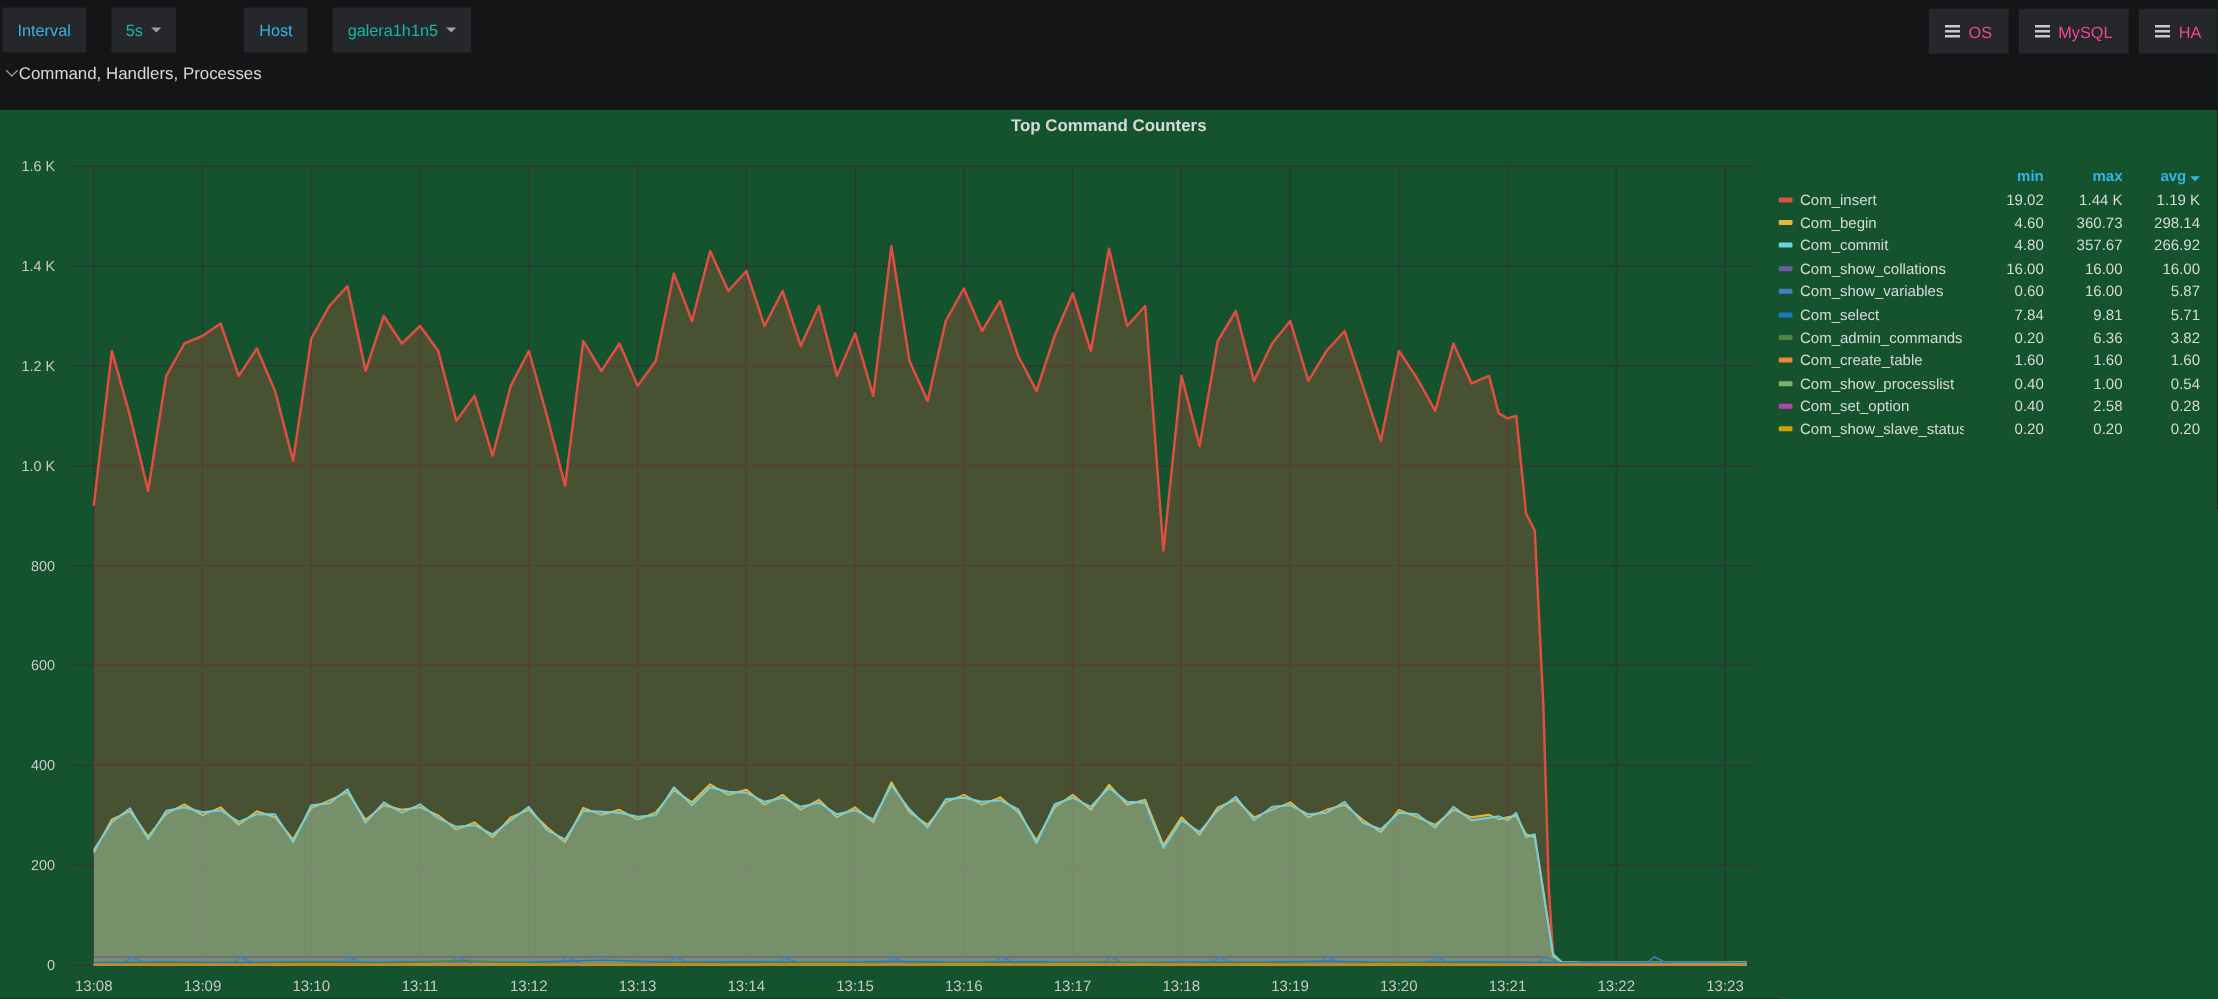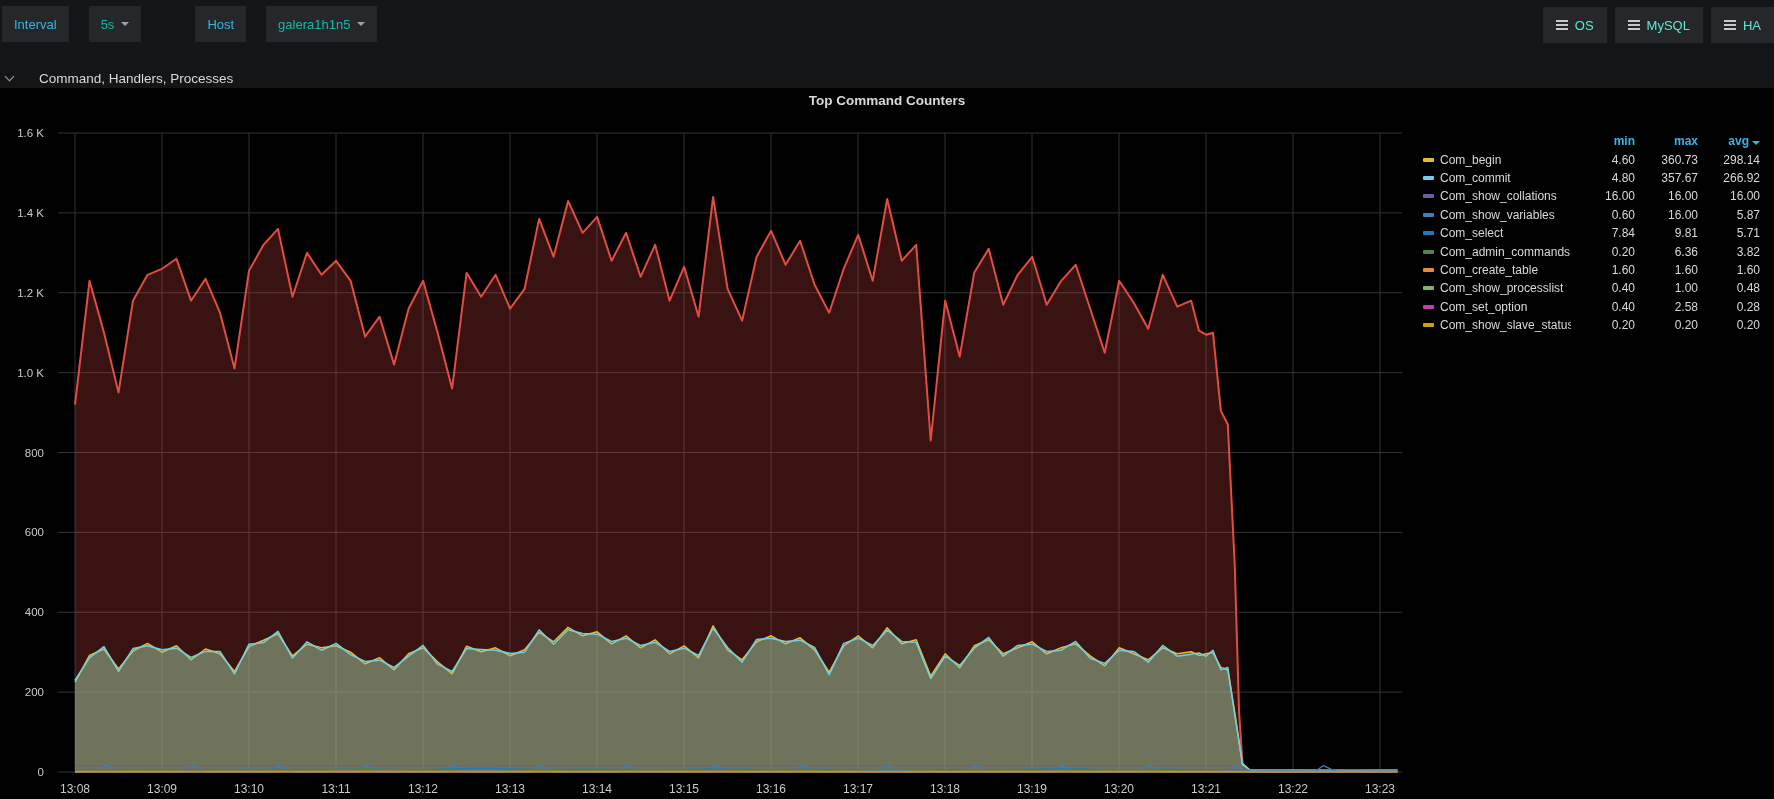--- a/index.html
+++ b/index.html
@@ -9,30 +9,30 @@
 
   
   .toolbar { position:absolute; left:0; top:0; width:1774px; height:48px; display:flex; align-items:center; }
   .tb-left { display:flex; align-items:center; gap:20px; padding-left:2px; }
   .tb-right { position:absolute; right:0; top:7px; display:flex; gap:8px; }
   .var-block { height:36px; display:flex; align-items:center; padding:0 12px; background:#26272b; font-size:13px; }
   .var-label { color:#33b5e5; }
   .var-value { color:#14b8a6; cursor:pointer; }
   .gap { width:14px; }
   .caret { display:inline-block; width:0; height:0; border-left:4px solid transparent; border-right:4px solid transparent; border-top:4px solid #9fa2a5; margin-left:7px; }
-  .menu-btn { height:36px; display:flex; align-items:center; gap:7px; padding:0 13px; background:#26272b; font-size:13px; color:#5eead4; cursor:pointer; }
+  .menu-btn { height:36px; display:flex; align-items:center; gap:7px; padding:0 13px; background:#26272b; font-size:13px; color:#ec4899; cursor:pointer; }
   .burger { width:12px; height:10px; border-top:2px solid #c7c8c9; border-bottom:2px solid #c7c8c9; position:relative; }
   .burger::after { content:""; position:absolute; left:0; right:0; top:2px; height:2px; background:#c7c8c9; }
 
   
-  .section-header { position:absolute; left:0; top:64px; height:28px; display:flex; align-items:center; gap:26px; padding-left:6px; cursor:pointer; font-size:13.5px; color:#d8d9da; }
+  .section-header { position:absolute; left:0; top:44px; height:28px; display:flex; align-items:center; gap:2px; padding-left:6px; cursor:pointer; font-size:13.5px; color:#d8d9da; }
   .chev { display:inline-block; width:7px; height:7px; border-right:1.5px solid #9fa2a5; border-bottom:1.5px solid #9fa2a5; transform:rotate(45deg); margin-top:-4px; }
 
   
-  .panel { position:absolute; left:0; top:88px; width:1774px; height:711px; background:#000000; }
+  .panel { position:absolute; left:0; top:88px; width:1774px; height:711px; background:#14532d; }
   .panel-title { position:absolute; left:0; top:5px; width:100%; text-align:center; font-size:13.5px; font-weight:bold; color:#d8d9da; cursor:pointer; }
   svg.chart { position:absolute; left:0; top:-88px; width:1774px; height:799px; }
 
   
   .legend { position:absolute; left:1420px; top:44px; width:340px; font-size:12px; }
   .lg-row { display:flex; align-items:center; height:18.4px; padding-left:3px; cursor:pointer; }
   .lg-swatch { width:11px; height:4px; border-radius:1px; margin-right:6px; flex:0 0 auto; cursor:pointer; }
   .lg-name { width:131px; white-space:nowrap; overflow:hidden; color:#d8d9da; }
   .lg-val { width:64px; text-align:right; color:#d8d9da; }
   .lg-val.max { width:63px; } .lg-val.avg { width:62px; }
@@ -156,20 +156,27 @@
       </svg>
     <div class="legend">
       <div class="lg-head">
         <span class="spacer"></span>
         <span class="h">min</span>
         <span class="h max">max</span>
         <span class="h avg"><span>avg</span><span class="sort-caret"></span></span>
       </div>
       <div id="legend-rows">
           <div class="lg-row">
+            <span class="lg-swatch" style="background: rgb(226, 77, 66);"></span>
+            <span class="lg-name">Com_insert</span>
+            <span class="lg-val">19.02</span>
+            <span class="lg-val max">1.44 K</span>
+            <span class="lg-val avg">1.19 K</span>
+          </div>
+          <div class="lg-row">
             <span class="lg-swatch" style="background: rgb(234, 184, 57);"></span>
             <span class="lg-name">Com_begin</span>
             <span class="lg-val">4.60</span>
             <span class="lg-val max">360.73</span>
             <span class="lg-val avg">298.14</span>
           </div>
           <div class="lg-row">
             <span class="lg-swatch" style="background: rgb(110, 208, 224);"></span>
             <span class="lg-name">Com_commit</span>
             <span class="lg-val">4.80</span>
@@ -209,21 +216,21 @@
             <span class="lg-name">Com_create_table</span>
             <span class="lg-val">1.60</span>
             <span class="lg-val max">1.60</span>
             <span class="lg-val avg">1.60</span>
           </div>
           <div class="lg-row">
             <span class="lg-swatch" style="background: rgb(126, 178, 109);"></span>
             <span class="lg-name">Com_show_processlist</span>
             <span class="lg-val">0.40</span>
             <span class="lg-val max">1.00</span>
-            <span class="lg-val avg">0.48</span>
+            <span class="lg-val avg">0.54</span>
           </div>
           <div class="lg-row">
             <span class="lg-swatch" style="background: rgb(186, 67, 169);"></span>
             <span class="lg-name">Com_set_option</span>
             <span class="lg-val">0.40</span>
             <span class="lg-val max">2.58</span>
             <span class="lg-val avg">0.28</span>
           </div>
           <div class="lg-row">
             <span class="lg-swatch" style="background: rgb(204, 163, 0);"></span>

